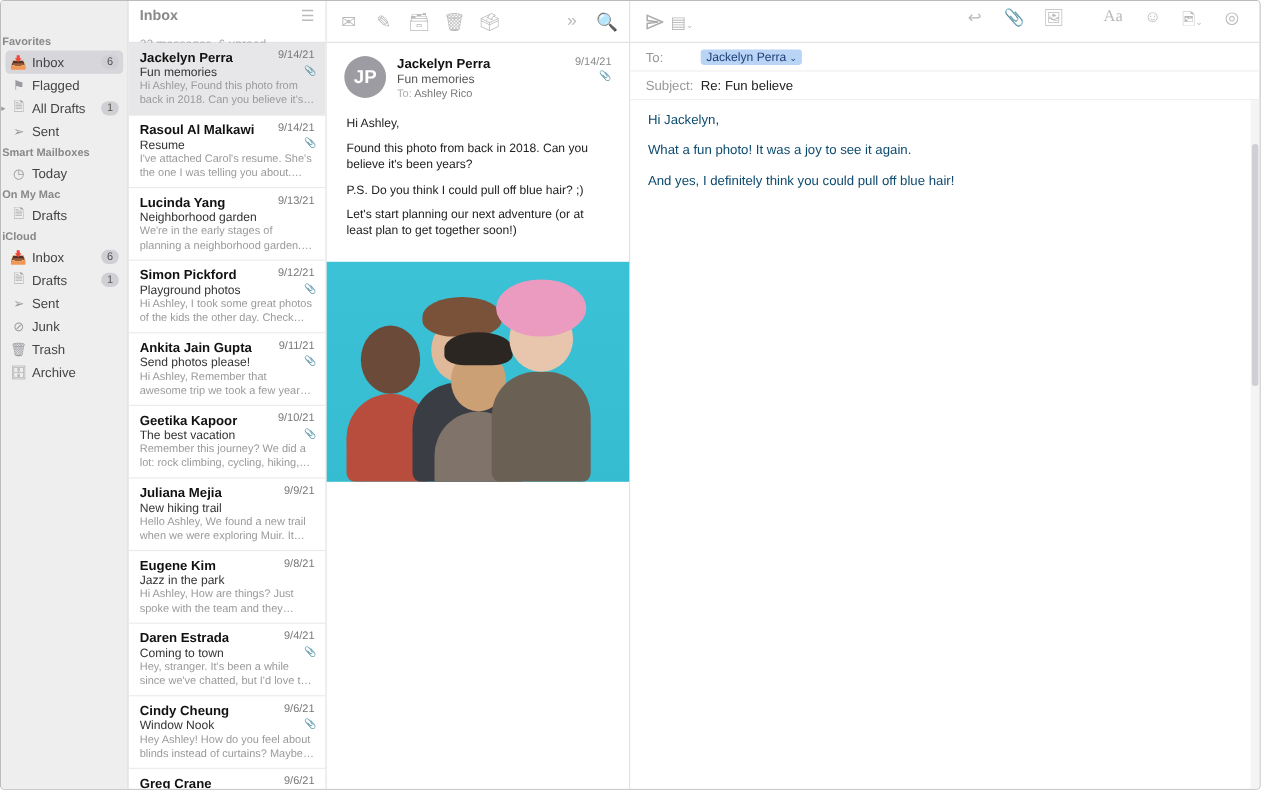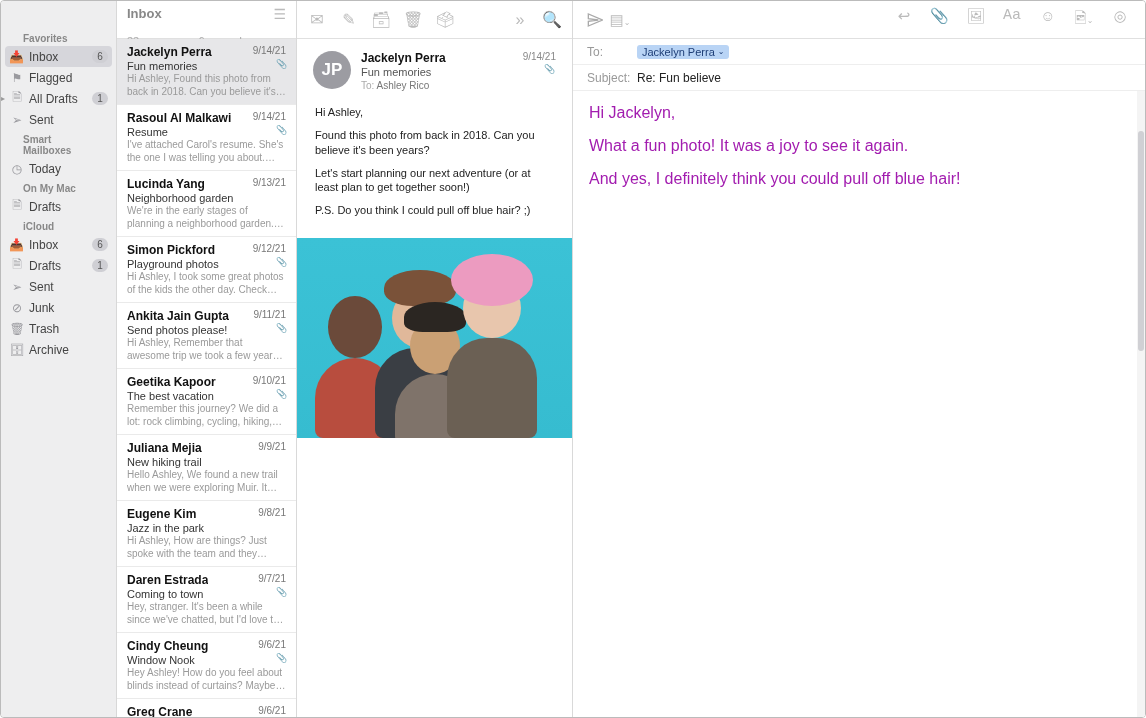--- a/index.html
+++ b/index.html
@@ -18,21 +18,21 @@
     width: 116px; flex-shrink: 0;
     background: #eeeeef;
     border-right: 1px solid #d8d8d8;
     padding-top: 28px;
     overflow: hidden;
     color: #555;
   }
   .section-label {
     font-size: 10px; font-weight: 600;
     color: #888;
-    padding: 4px 22px 2px;
+    padding: 4px 1px 2px;
   }
   .folder {
     display: flex; align-items: center;
     padding: 2px 8px;
     height: 21px;
     cursor: default;
     position: relative;
   }
   .folder .ico {
     width: 16px; text-align: center;
@@ -140,21 +140,21 @@
   .field-row .fval { flex:1; color:#222;}
   .token {
     background:#b9d4f5; color:#1e3e77;
     border-radius:3px; padding:1px 5px;
     font-size:11px;
     display:inline-flex; align-items:center; gap:3px;
   }
   .token .chev{font-size:8px;}
   .compose-body {
     flex:1; padding: 10px 16px;
-    font-size:16px; color:#a21caf; line-height:1.45;
+    font-size:12px; color:#0c4a6e; line-height:1.45;
   }
   .compose-body p{margin-bottom:10px;}
   .compose-scroll{width:8px;background:#f4f4f4;}
   .compose-scroll .thumb{width:6px;height:220px;margin:40px auto 0;background:#d0d0d4;border-radius:3px;}
   svg{display:block;}
 </style>
 </head>
 <body>
 
 <div class="sidebar" id="sidebar">
@@ -291,21 +291,21 @@
         <div class="msg-line1">
           <span class="msg-from">Eugene Kim</span>
           <span class="msg-date">9/8/21</span>
         </div>
         <div class="msg-subj">Jazz in the park</div>
         <div class="msg-prev">Hi Ashley, How are things? Just spoke with the team and they had…</div>
       </div>
       <div class="msg">
         <div class="msg-line1">
           <span class="msg-from">Daren Estrada</span>
-          <span class="msg-date">9/7/21</span>
+          <span class="msg-date">9/4/21</span>
         </div>
         <div class="msg-subj">Coming to town</div>
         <div class="msg-prev">Hey, stranger. It's been a while since we've chatted, but I'd love to catch…</div>
         <span class="attach-clip">📎</span>
       </div>
       <div class="msg">
         <div class="msg-line1">
           <span class="msg-from">Cindy Cheung</span>
           <span class="msg-date">9/6/21</span>
         </div>
@@ -344,22 +344,22 @@
       </div>
     </div>
     <div>
       <div class="reader-date">9/14/21</div>
       <div style="text-align:right;color:#ccc;font-size:9px;margin-top:2px;">📎</div>
     </div>
   </div>
   <div class="reader-body">
     <p>Hi Ashley,</p>
     <p>Found this photo from back in 2018. Can you believe it's been years?</p>
+    <p>P.S. Do you think I could pull off blue hair? ;)</p>
     <p>Let's start planning our next adventure (or at least plan to get together soon!)</p>
-    <p>P.S. Do you think I could pull off blue hair? ;)</p>
   </div>
   <div class="photo">
     <div class="person p1">
         <div class="head"></div>
         <div class="body"></div>
       </div>
     <div class="person p2">
         <div class="head"></div>
         <div class="body"></div>
       </div>
@@ -380,21 +380,21 @@
       <svg width="16" height="16" viewBox="0 0 24 24" fill="none" stroke="#aaa" stroke-width="2">
           <path d="M2 21l21-9L2 3v7l15 2-15 2z"></path>
         </svg>
     </span>
     <span class="tbtn">▤<span style="font-size:8px;">⌄</span></span>
     <span class="spacer"></span>
     <div class="group">
       <span class="tbtn">↩</span>
       <span class="tbtn">📎</span>
       <span class="tbtn">🖼</span>
-      <span class="tbtn" style="font-family:Liberation Mono, monospace;">Aa</span>
+      <span class="tbtn" style="font-family:Liberation Serif, serif;margin-left:18px;">Aa</span>
       <span class="tbtn">☺</span>
       <span class="tbtn">🖻<span style="font-size:8px;">⌄</span></span>
       <span class="tbtn">◎</span>
     </div>
   </div>
   <div class="field-row">
     <span class="flabel">To:</span>
     <span class="fval">
       <span class="token">
         <span>Jackelyn Perra</span>

